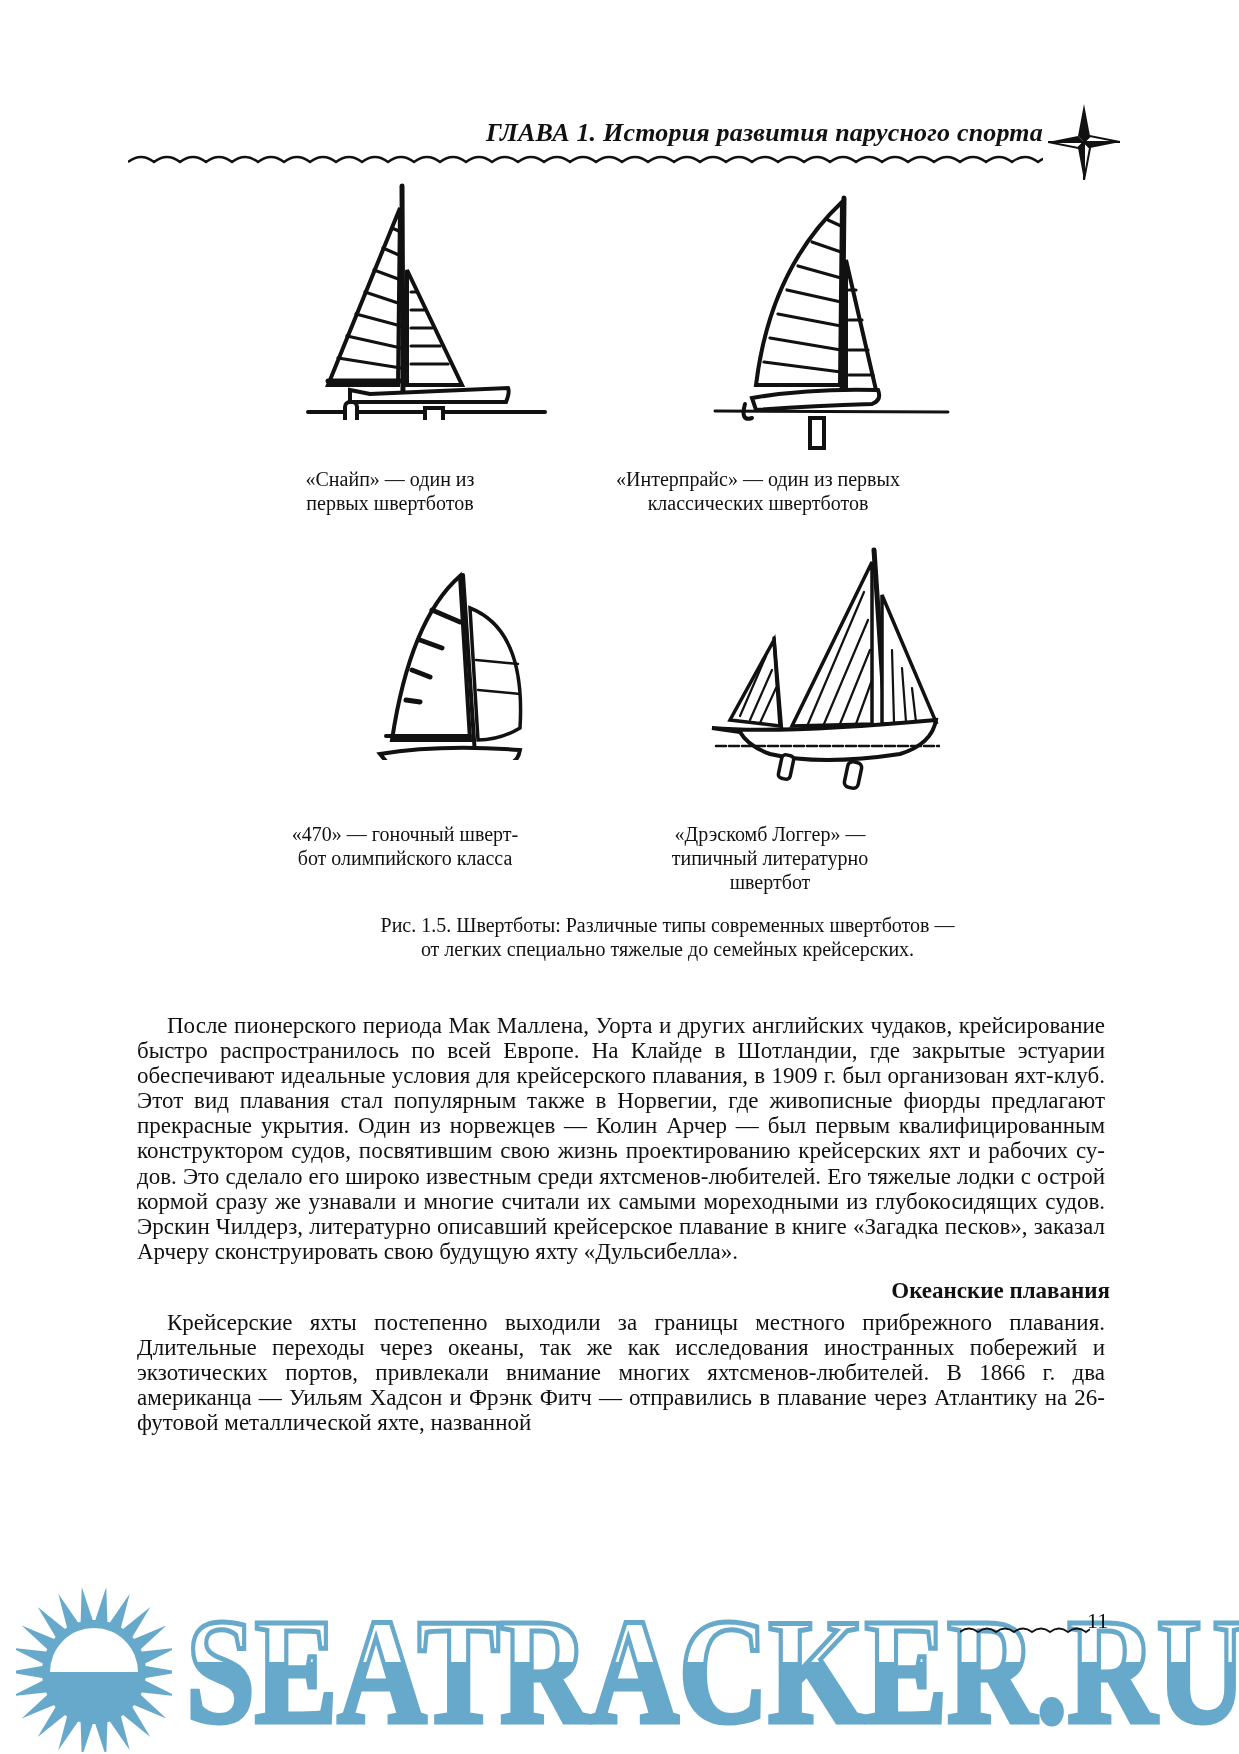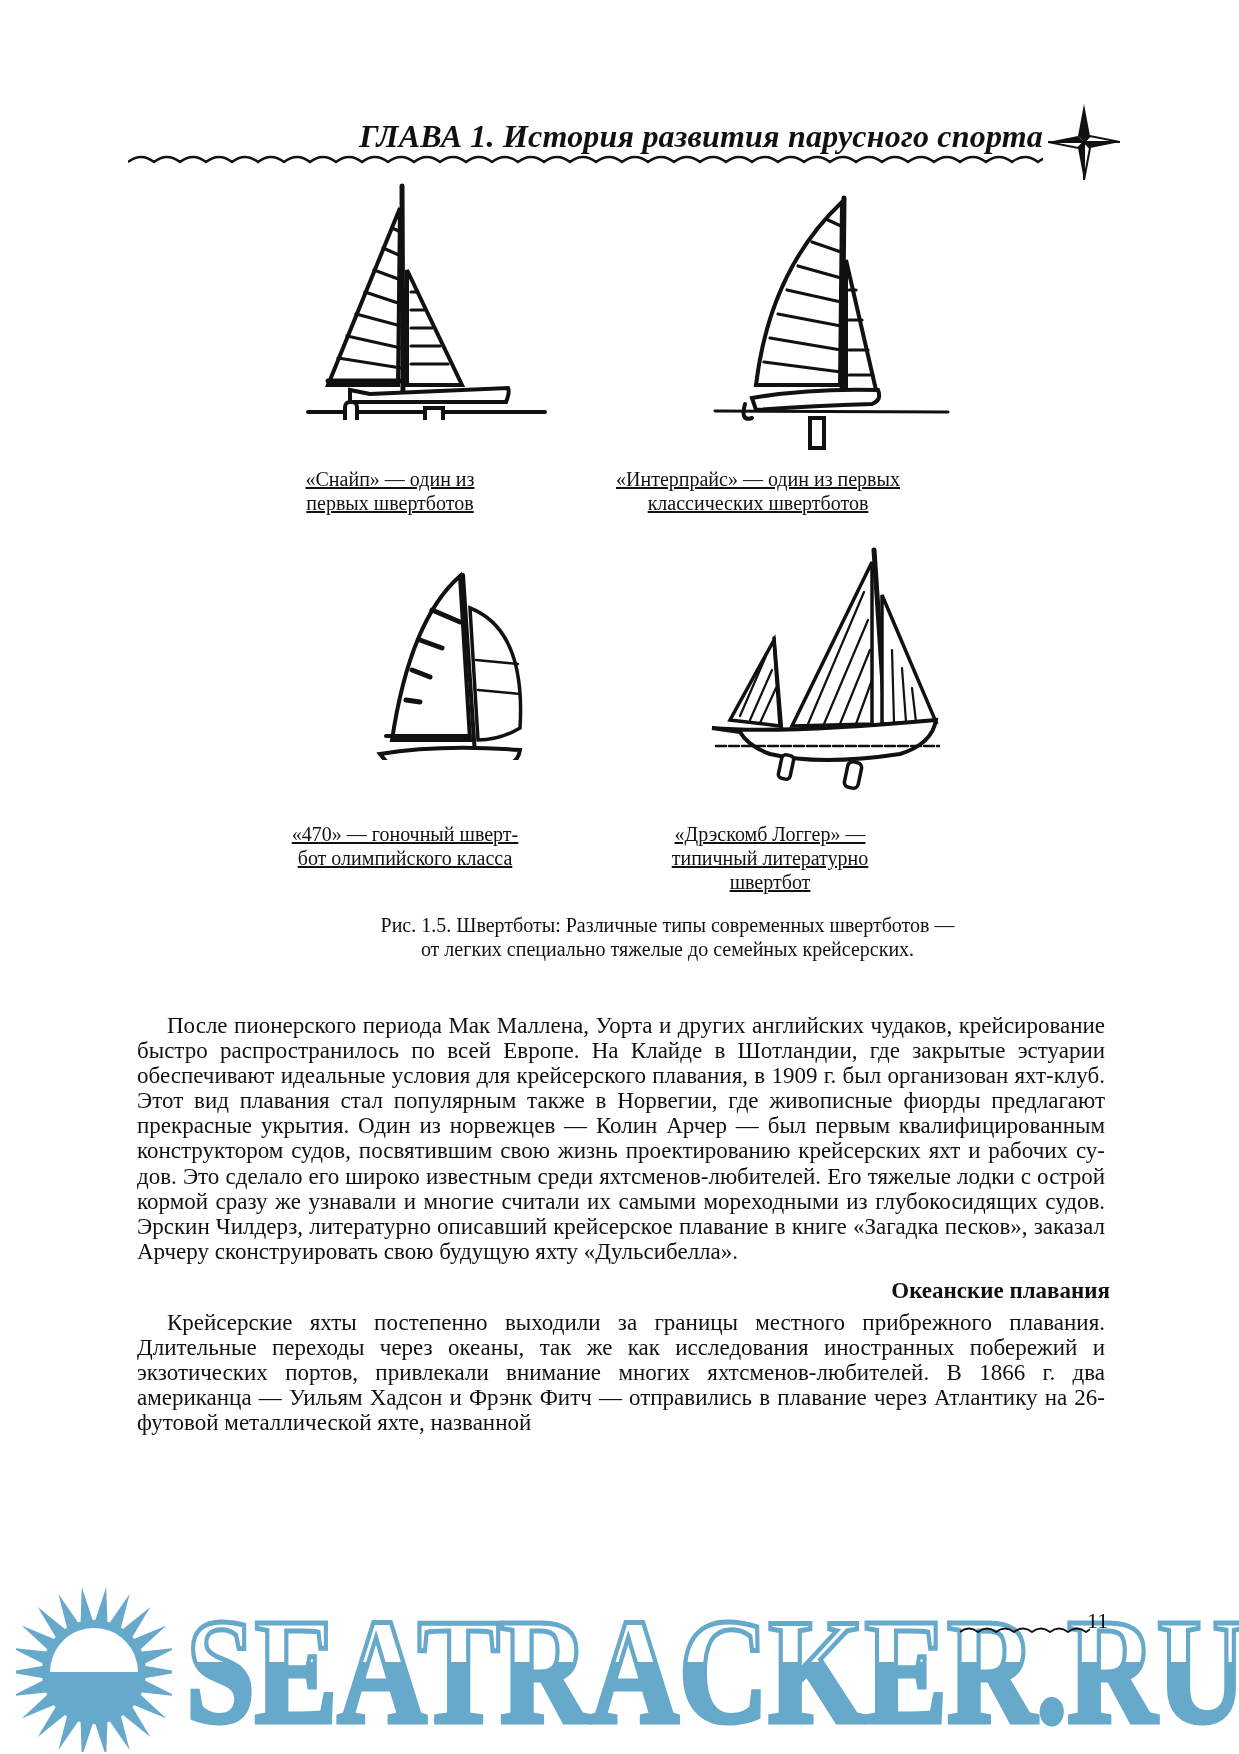--- a/index.html
+++ b/index.html
@@ -2,29 +2,29 @@
 <html><head>
 <meta charset="utf-8">
 <style>
   html, body { margin: 0; padding: 0; background: #ffffff; }
   body { width: 1239px; height: 1754px; position: relative; overflow: hidden;
          font-family: "Liberation Serif", "DejaVu Serif", serif; color: #111; }
 
   
   .running-header { position: absolute; left: 120px; top: 118px; width: 1000px; height: 70px; }
   .chapter-title { position: absolute; right: 77px; top: 0; font-style: italic; font-weight: bold;
-                   font-size: 32px; letter-spacing: 0.2px; white-space: nowrap; margin-left: 24px; }
+                   font-size: 26px; letter-spacing: 0.2px; white-space: nowrap; margin-left: 24px; }
   .header-wave { position: absolute; left: 8px; top: 30px; width: 915px; height: 20px; }
   .compass { position: absolute; right: 0; top: -14px; width: 72px; height: 76px; }
 
   
   .figure { position: absolute; left: 0; top: 0; width: 1239px; }
   .boat { position: absolute; }
   .boat svg { display: block; }
-  .boat-caption { position: absolute; font-size: 20px; line-height: 24px; text-align: center; white-space: nowrap; text-decoration: underline; }
+  .boat-caption { position: absolute; font-size: 20px; line-height: 24px; text-align: center; white-space: nowrap; }
   .figure-caption { position: absolute; left: 16px; width: 1239px; top: 913px; text-align: center;
                     font-size: 20px; line-height: 24px; padding-left: 32px; }
 
   
   .body-text { position: absolute; left: 132px; width: 978px; top: 1008px; font-size: 23px; line-height: 25.1px; }
   .para { margin: 5px; text-align: justify; text-indent: 30px; hyphens: manual; }
   .section-heading { margin: 14px 0 6px 0; font-weight: bold; font-size: 23px; line-height: 26px; text-align: right; }
 
   
   .footer-wave { position: absolute; left: 960px; top: 1620px; width: 130px; height: 18px; z-index: 3; }

